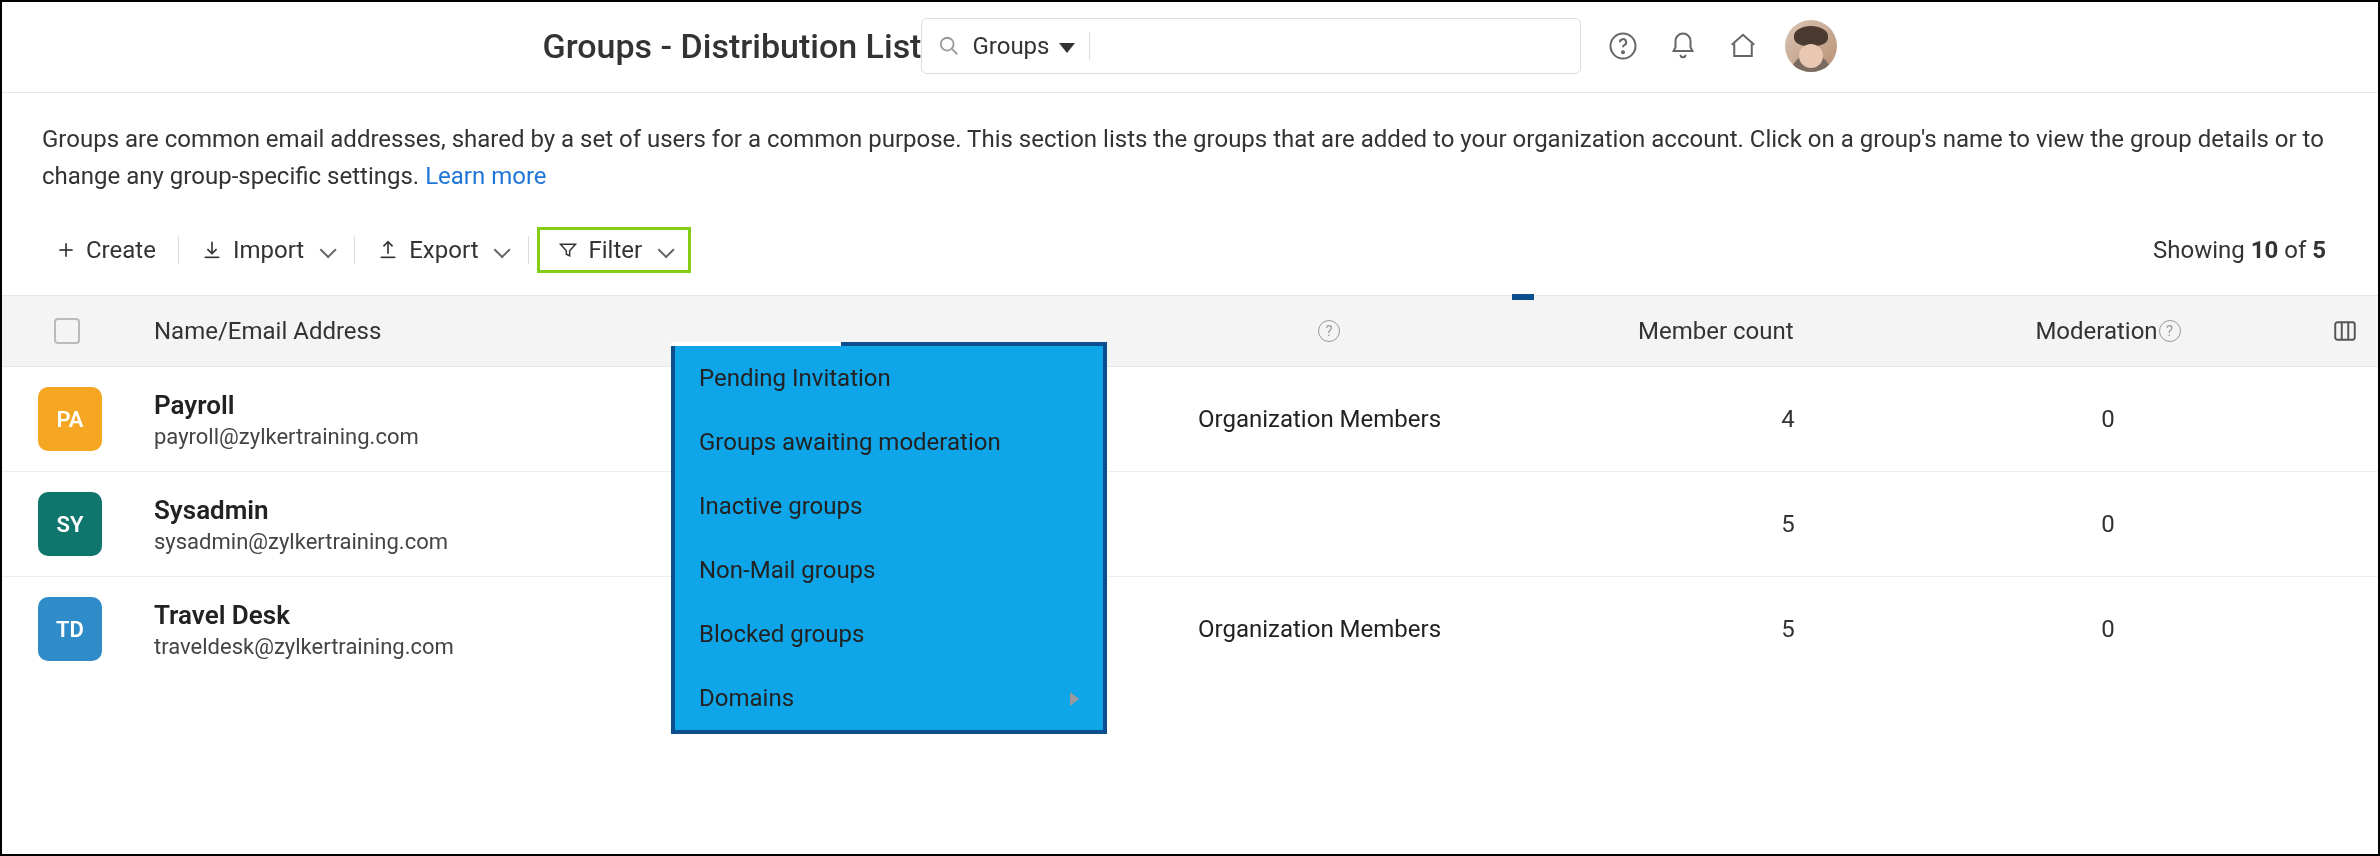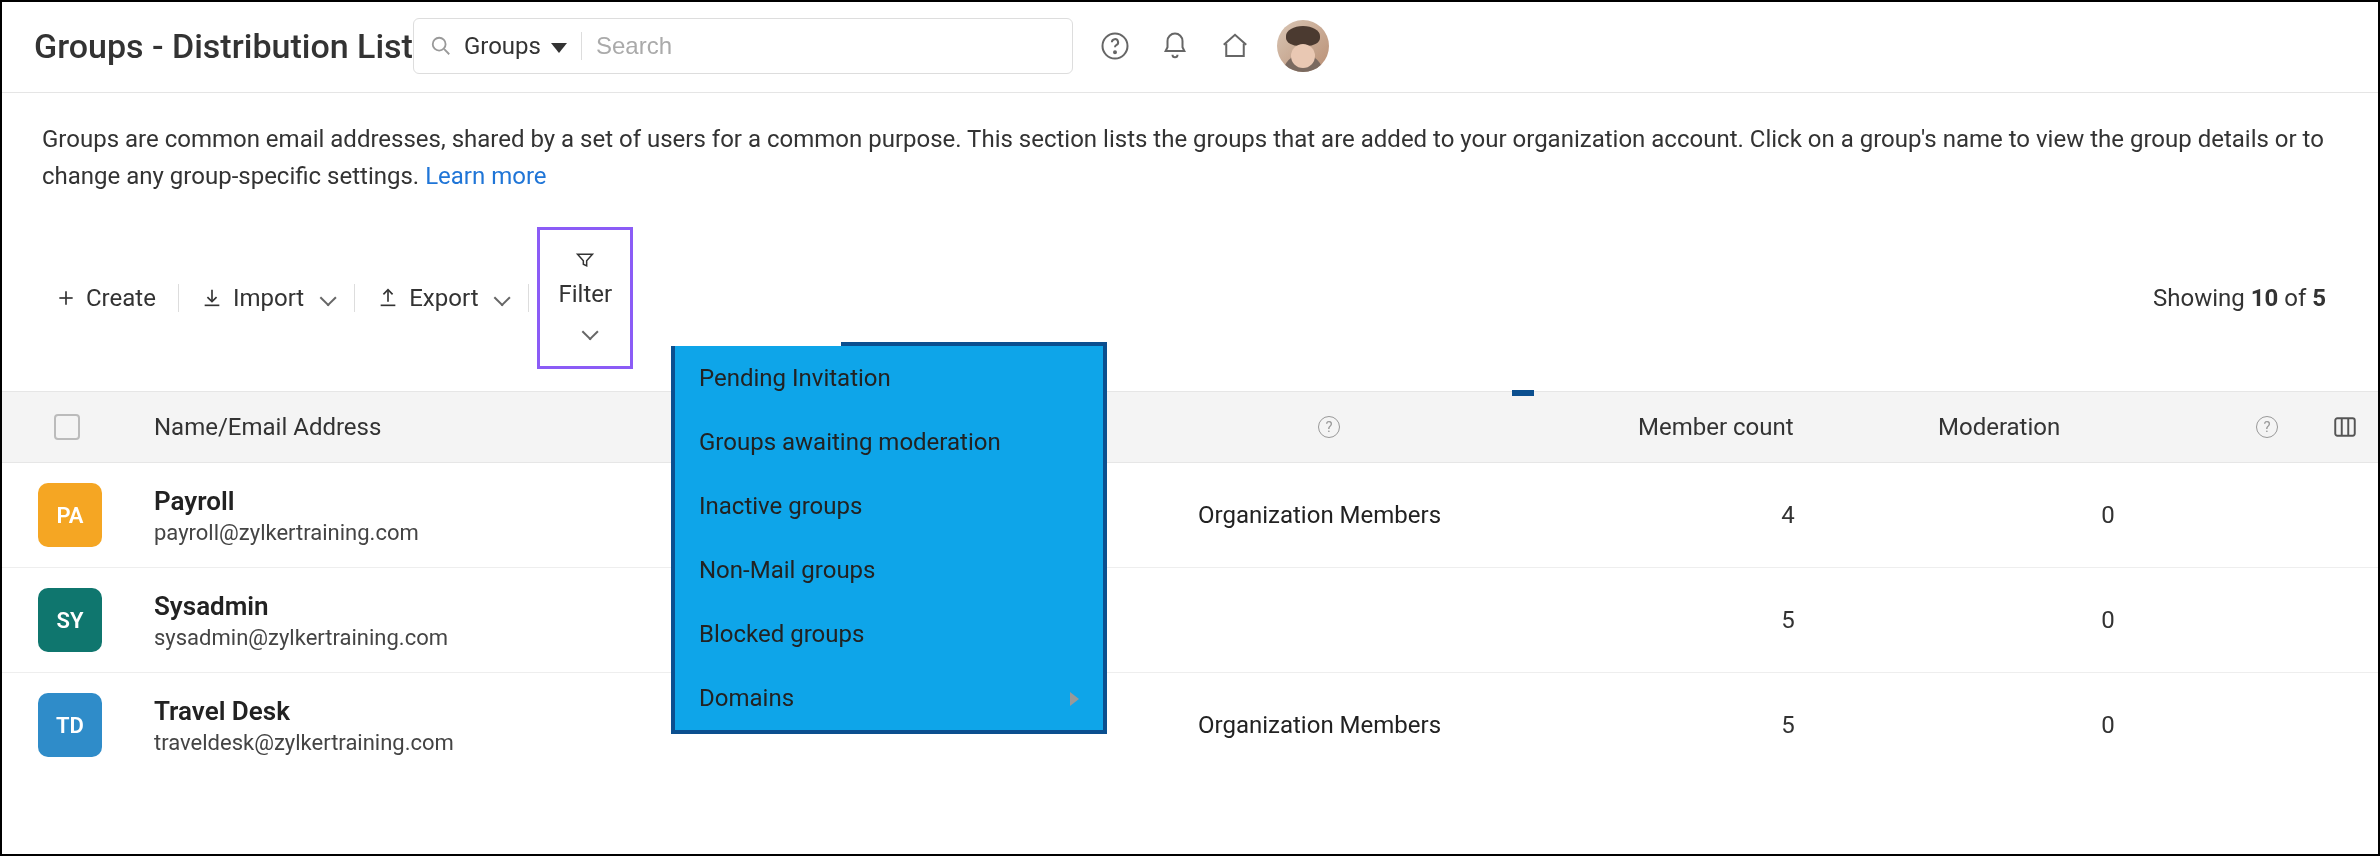--- a/index.html
+++ b/index.html
@@ -10,21 +10,21 @@
     background: #fff;
     border: 2px solid #000;
     width: 2380px;
     height: 856px;
     overflow: hidden;
     position: relative;
   }
   .header {
     display: flex;
     align-items: center;
-    justify-content: flex-start;
+    justify-content: center;
     padding: 16px 32px 18px 32px;
     border-bottom: 1px solid #e5e5e5;
   }
   .page-title {
     font-size: 34px;
     font-weight: 500;
     color: #333;
   }
   .header-right {
     display: flex;
@@ -128,24 +128,23 @@
   .caret-down-solid::after{
     content:"";
     display:inline-block;
     border-left:8px solid transparent;
     border-right:8px solid transparent;
     border-top:10px solid #333;
     margin-left:4px;
     vertical-align: middle;
   }
   .filter-btn {
-    border: 3px solid #8b5cf6;
-    padding: 20px 18px;
+    border: 3px solid #84cc16;
+    padding: 6px 18px;
     position: relative;
-    flex-direction: column;
   }
   .showing {
     margin-left: auto;
     font-size: 24px;
     color: #333;
     padding-right: 12px;
   }
   .showing b { font-weight: 700; }
   .table-head {
     display: grid;
@@ -155,21 +154,21 @@
     border-top: 1px solid #e6e6e6;
     border-bottom: 1px solid #e6e6e6;
     height: 72px;
     padding: 0 20px 0 32px;
     font-size: 24px;
     color: #333;
     position: relative;
   }
   .th-access { display:flex; align-items:center; gap:6px; justify-content:flex-start;}
   .th-member { text-align:left;}
-  .th-moderation { display:flex; align-items:center; gap:1px; justify-content:space-between;}
+  .th-moderation { display:flex; align-items:center; gap:1px; justify-content:center;}
   .sort-mark {
     position:absolute;
     top:-2px;
     left: 1510px;
     width:22px;height:6px;background:#0b4f8f;
   }
   .checkbox {
     width:26px;height:26px;border:2px solid #bbb;border-radius:4px;
     cursor:pointer;
     margin-left: 20px;
@@ -252,21 +251,20 @@
       <span class="search-icon">
         <svg width="22" height="22" viewBox="0 0 24 24" fill="none" stroke="#999" stroke-width="2">
             <circle cx="10" cy="10" r="7"></circle>
             <line x1="21" y1="21" x2="15.5" y2="15.5"></line>
           </svg>
       </span>
       <span class="search-scope">
         <span>Groups</span>
         <span class="caret-down-solid"></span>
       </span>
-      <input class="search-input" placeholder="Search" style="">
     </div>
     <div class="hdr-icon">
       <svg width="30" height="30" viewBox="0 0 24 24" fill="none" stroke="#666" stroke-width="1.6">
           <circle cx="12" cy="12" r="10"></circle>
           <path d="M9.5 9a2.5 2.5 0 1 1 3.5 2.3c-.8.4-1 .9-1 1.7"></path>
           <circle cx="12" cy="17" r="0.8" fill="#666"></circle>
         </svg>
     </div>
     <div class="hdr-icon">
       <svg width="30" height="30" viewBox="0 0 24 24" fill="none" stroke="#666" stroke-width="1.6">

